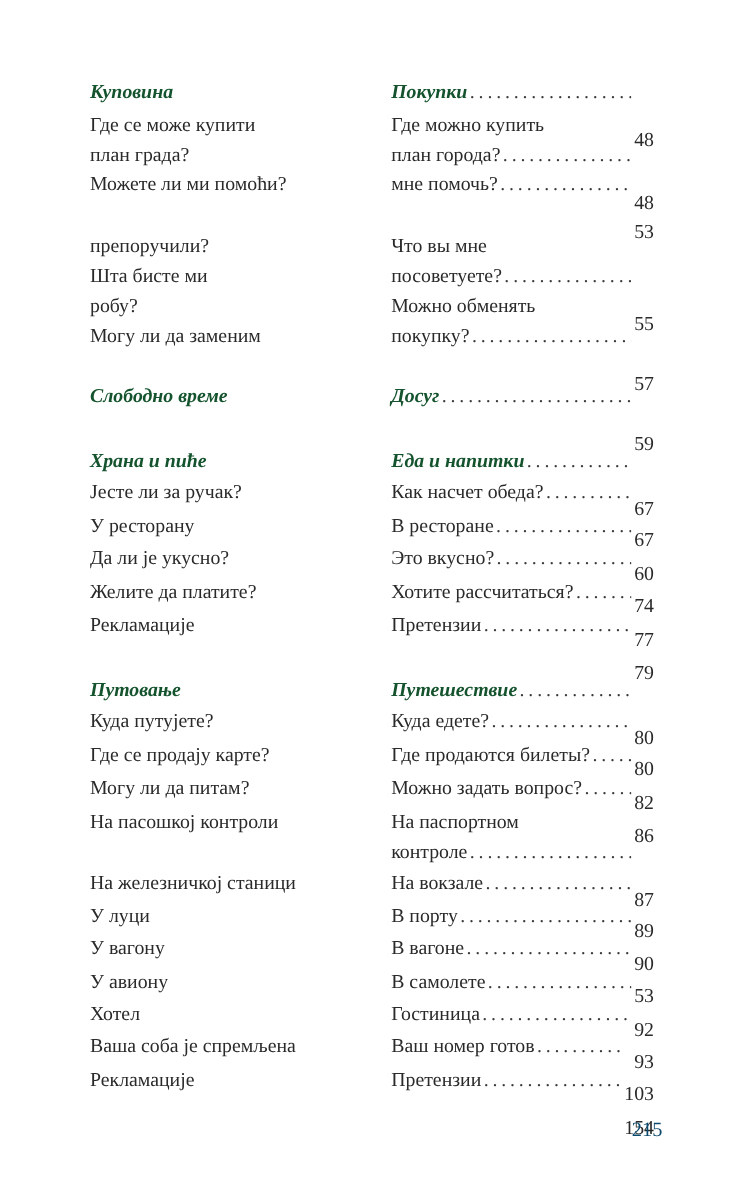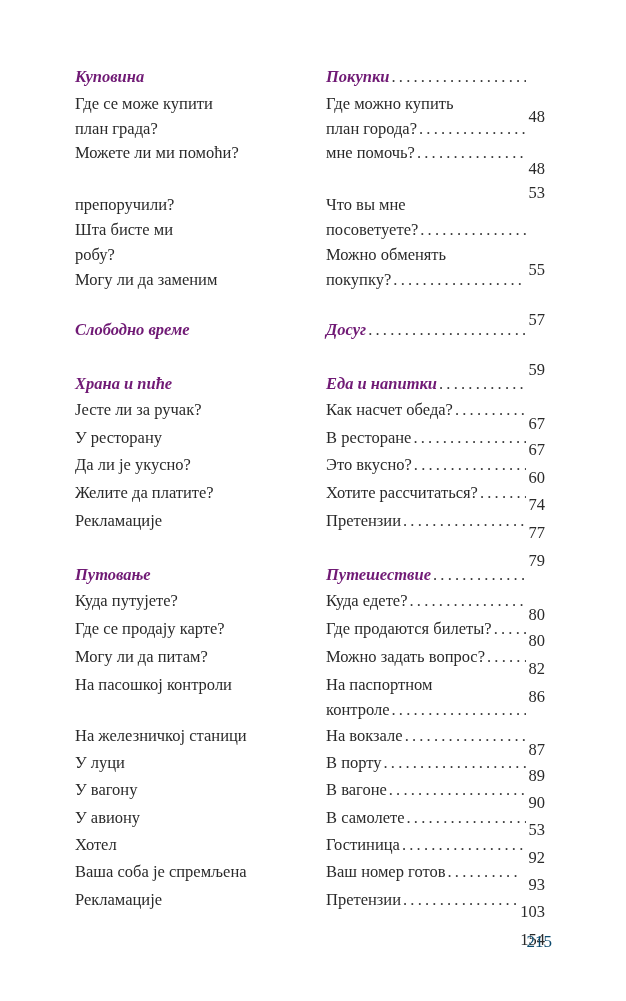--- a/index.html
+++ b/index.html
@@ -8,21 +8,21 @@
       font-family: "Liberation Serif", "DejaVu Serif", serif; color: #2a2a2a;
     }
     .row { position: absolute; left: 0; width: 626px; font-size: 16.5px; line-height: 24.5px; }
     .left { position: absolute; left: 75px; width: 230px; }
     .right { position: absolute; left: 326px; width: 219px; }
     .line { display: flex; white-space: nowrap; }
     .line .txt { flex: 0 0 auto; }
     .line .dots { flex: 1 1 auto; overflow: hidden; letter-spacing: 3.2px; color: #3a3a3a; padding-left: 2px; }
     .line .dots::before { content: "................................................................................"; }
     .line .pg { flex: 0 0 auto; padding-left: 3px; margin-top: 40px; }
-    .bold { font-weight: bold; font-style: italic; color: #701a75; }
+    .bold { font-weight: bold; font-style: italic; color: #14532d; }
     .pagenum { position: absolute; left: 500px; top: 932px; width: 52px; text-align: right; font-size: 17px; color: #0c4a6e; }
   </style>
 </head>
 <body>
 
 <div>
 
   <div class="row" style="top:65px">
     <div class="left bold">Куповина</div>
     <div class="right line">

